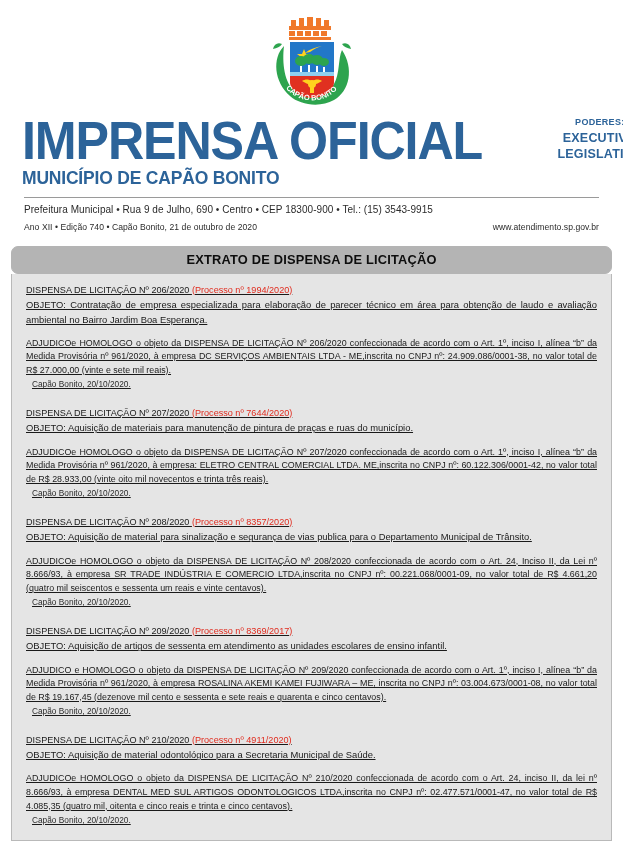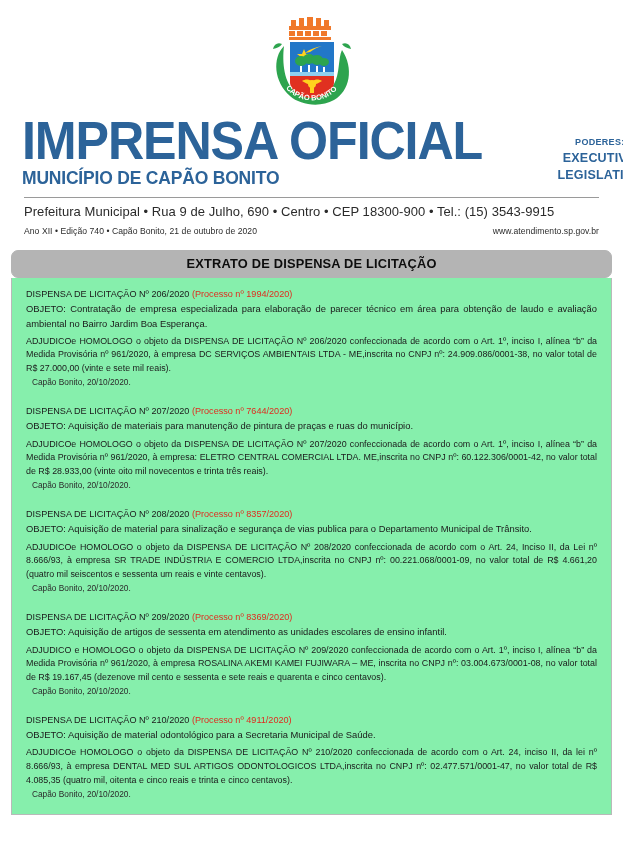--- a/index.html
+++ b/index.html
@@ -33,21 +33,20 @@
     height: 104px;
   }
   .crest {
     width: 96px;
     height: 100px;
     display: block;
   }
 
   .title-row {
     display: flex;
-    align-items: flex-end;
     margin-top: -4px;
     padding: 0 4px;
   }
   .title-left {
     flex: 1 1 auto;
     padding-left: 6px;
   }
   .wordmark {
     font-family: "Liberation Sans Narrow", "Liberation Sans", sans-serif;
     font-weight: bold;
@@ -99,21 +98,21 @@
     color: #2C6399;
     line-height: 1.35;
   }
 
   .rule {
     height: 1px;
     background: #9a9a9a;
     margin: 9px 12px 0 12px;
   }
   .addr-line {
-    font-size: 13px;
+    font-size: 10px;
     color: #2b2b2b;
     padding: 6px 12px 0 12px;
     letter-spacing: 0.05px;
   }
   .edition-row {
     display: flex;
     justify-content: space-between;
     align-items: baseline;
     font-size: 8.6px;
     color: #2b2b2b;
@@ -138,22 +137,23 @@
   }
   .section-banner-title {
     font-family: "Liberation Sans Narrow", "Liberation Sans", sans-serif;
     font-weight: bold;
     font-size: 13.5px;
     letter-spacing: 0.2px;
     color: #0d0d0d;
     transform: scaleX(0.95);
   }
   .section-body {
-    background: #86efac;
+    background: #e5e5e5;
     padding: 10px 14px 12px 14px;
+    text-decoration: underline;
   }
 
   .entry {
     margin-bottom: 16px;
   }
   .entry:last-child {
     margin-bottom: 2px;
   }
   .entry-head {
     font-size: 9.1px;
@@ -168,21 +168,21 @@
     line-height: 1.5;
     color: #1a1a1a;
     text-align: justify;
     margin-top: 1px;
   }
   .entry-adj {
     font-size: 8.9px;
     line-height: 1.52;
     color: #1a1a1a;
     text-align: justify;
-    margin-top: 4px;
+    margin-top: 10px;
   }
   .entry-place {
     font-size: 8.3px;
     line-height: 1.5;
     color: #2b2b2b;
     margin-top: 1px;
     margin-left: 6px;
   }
 </style>
 </head>
@@ -301,21 +301,21 @@
         <div class="entry-head">
           <span>DISPENSA DE LICITAÇÃO Nº 208/2020 </span><span class="entry-proc">(Processo nº 8357/2020)</span>
         </div>
         <div class="entry-objeto">OBJETO: Aquisição de material para sinalização e segurança de vias publica para o Departamento Municipal de Trânsito.</div>
         <div class="entry-adj">ADJUDICOe HOMOLOGO o objeto da DISPENSA DE LICITAÇÃO Nº 208/2020 confeccionada de acordo com o Art. 24, Inciso II, da Lei nº 8.666/93, à empresa SR TRADE INDÚSTRIA E COMERCIO LTDA,inscrita no CNPJ nº: 00.221.068/0001-09, no valor total de R$ 4.661,20 (quatro mil seiscentos e sessenta um reais e vinte centavos).</div>
         <div class="entry-place">Capão Bonito, 20/10/2020.</div>
       </div>
 
       <div class="entry">
         <div class="entry-head">
-          <span>DISPENSA DE LICITAÇÃO Nº 209/2020 </span><span class="entry-proc">(Processo nº 8369/2020)</span>
+          <span>DISPENSA DE LICITAÇÃO Nº 209/2020 </span><span class="entry-proc">(Processo nº 8369/2017)</span>
         </div>
         <div class="entry-objeto">OBJETO: Aquisição de artigos de sessenta em atendimento as unidades escolares de ensino infantil.</div>
         <div class="entry-adj">ADJUDICO e HOMOLOGO o objeto da DISPENSA DE LICITAÇÃO Nº 209/2020 confeccionada de acordo com o Art. 1º, inciso I, alínea “b” da Medida Provisória nº 961/2020, à empresa ROSALINA AKEMI KAMEI FUJIWARA – ME, inscrita no CNPJ nº: 03.004.673/0001-08, no valor total de R$ 19.167,45 (dezenove mil cento e sessenta e sete reais e quarenta e cinco centavos).</div>
         <div class="entry-place">Capão Bonito, 20/10/2020.</div>
       </div>
 
       <div class="entry">
         <div class="entry-head">
           <span>DISPENSA DE LICITAÇÃO Nº 210/2020 </span><span class="entry-proc">(Processo nº 4911/2020)</span>
         </div>

